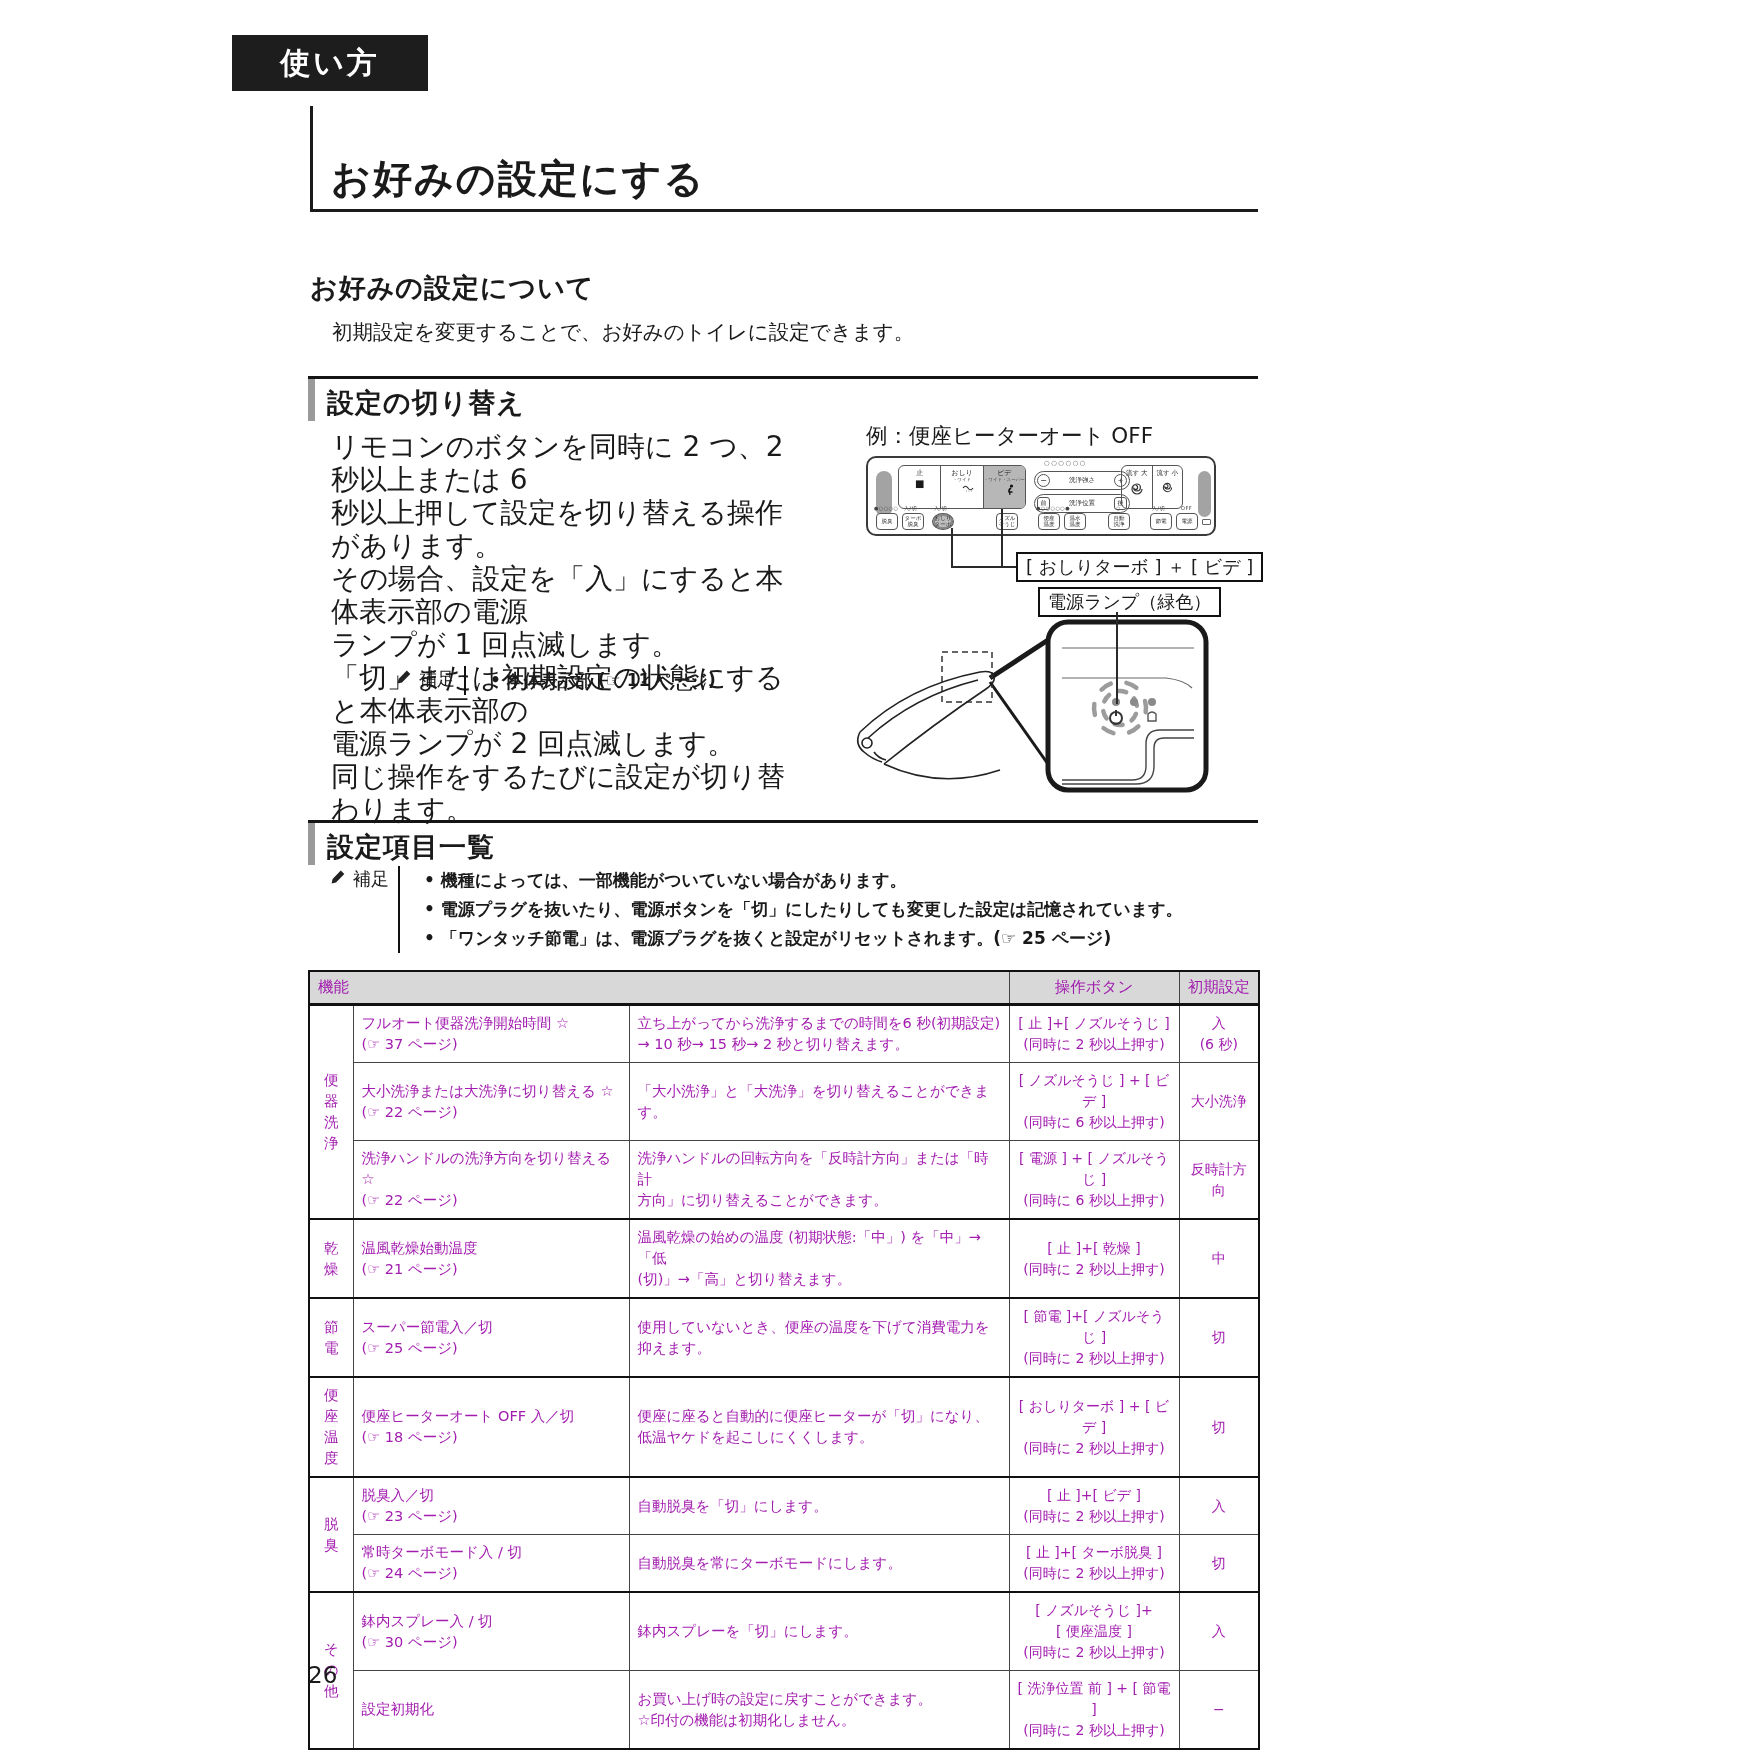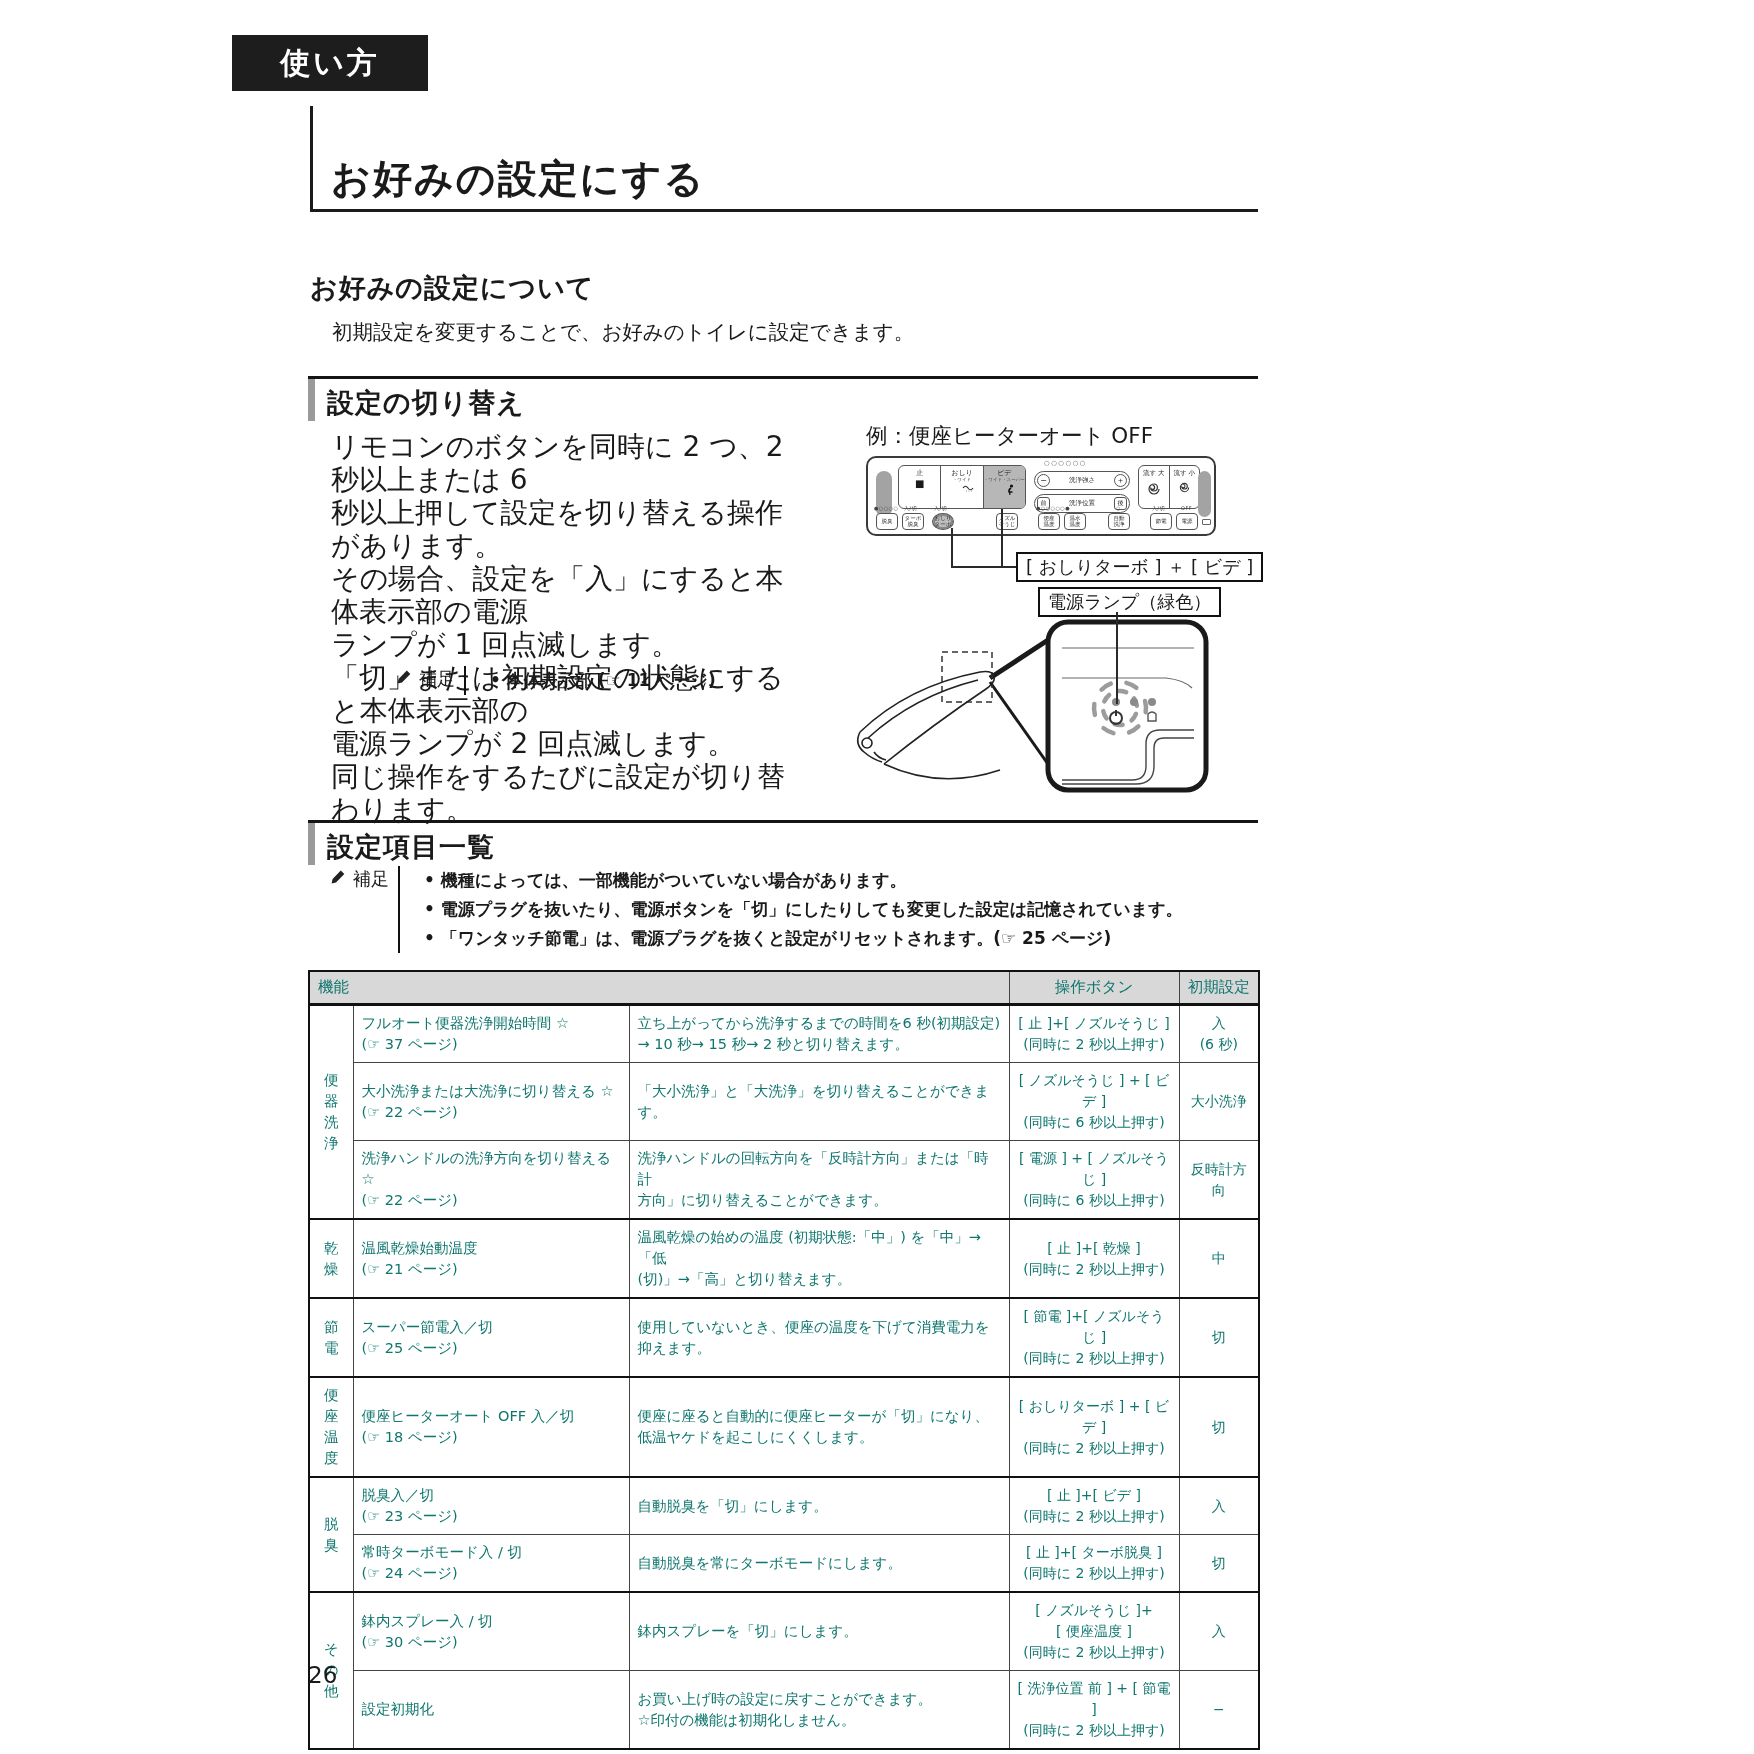--- a/index.html
+++ b/index.html
@@ -52,21 +52,21 @@
   .r-row{left:166px;width:96px;height:19px;border:1.5px solid #555;border-radius:10px;background:#fff;
          display:flex;align-items:center;justify-content:space-between;padding:0 2px;position:absolute;}
   .r-strength{top:13px;}
   .r-position{top:36px;}
   .r-row span{position:static;}
   .r-cap{width:13px;height:13px;border:1.2px solid #555;display:flex;align-items:center;justify-content:center;
          font-size:8px;background:#fff;}
   .r-cap.round{border-radius:50%;}
   .r-cap.sq{border-radius:3px;font-size:6px;}
   .r-mid{font-size:6.5px;color:#222;}
-  .r-flush{left:270px;top:7px;width:62px;height:44px;border:1.5px solid #555;border-radius:6px;display:flex;position:absolute;}
+  .r-flush{left:253px;top:7px;width:62px;height:44px;border:1.5px solid #555;border-radius:6px;display:flex;position:absolute;}
   .r-fcell{position:relative;flex:1;display:flex;flex-direction:column;align-items:center;padding-top:3px;}
   .r-fcell + .r-fcell{border-left:1.5px solid #555;}
   .r-fcell .kl{position:static;font-size:6.5px;}
   .r-fcell svg{position:static;margin-top:2px;}
   .r-small{top:55px;width:22px;height:17px;border:1.2px solid #555;border-radius:4px;background:#fff;
            display:flex;align-items:center;justify-content:center;text-align:center;
            font-size:5.5px;line-height:5.5px;color:#222;white-space:pre-line;}
   .r-small.hl{background:#bdbdbd;box-shadow:0 0 0 2px #888 inset;border-radius:50%;}
   .r-micro{top:47px;font-size:5px;color:#444;letter-spacing:0.5px;}
   .r-batt{left:334px;top:61px;width:9px;height:6px;border:1.2px solid #666;border-radius:1px;}
@@ -75,21 +75,21 @@
   .cline{background:#2a2a2a;}
   .clabel{border:2px solid #111;background:#fff;font-size:18px;padding:1px 8px;white-space:nowrap;}
 
   
   .items-rule{top:820px;}
   .items-bar{left:308px;top:823px;}
   .items-h{left:327px;top:829px;}
 
   
   table.cfg{position:absolute;left:308px;top:970px;width:950px;border-collapse:collapse;table-layout:fixed;
-            font-size:14.5px;line-height:21px;color:#0f766e;}
+            font-size:14.5px;line-height:21px;color:#a21caf;}
   table.cfg,table.cfg td,table.cfg th{border:1px solid #444;}
   table.cfg{border:2.5px solid #111;}
   table.cfg th{background:#d8d8d8;font-weight:normal;font-size:15.5px;height:27px;
                border-bottom:3px solid #111;padding:2px 8px;}
   table.cfg th.fn{text-align:left;}
   table.cfg td{padding:7px 8px;vertical-align:middle;}
   td.g{text-align:center;white-space:pre-line;padding:4px 2px;}
   td.n{white-space:pre-line;}
   td.d{white-space:pre-line;}
   td.b{text-align:center;white-space:pre-line;font-size:14px;padding:7px 2px;}

